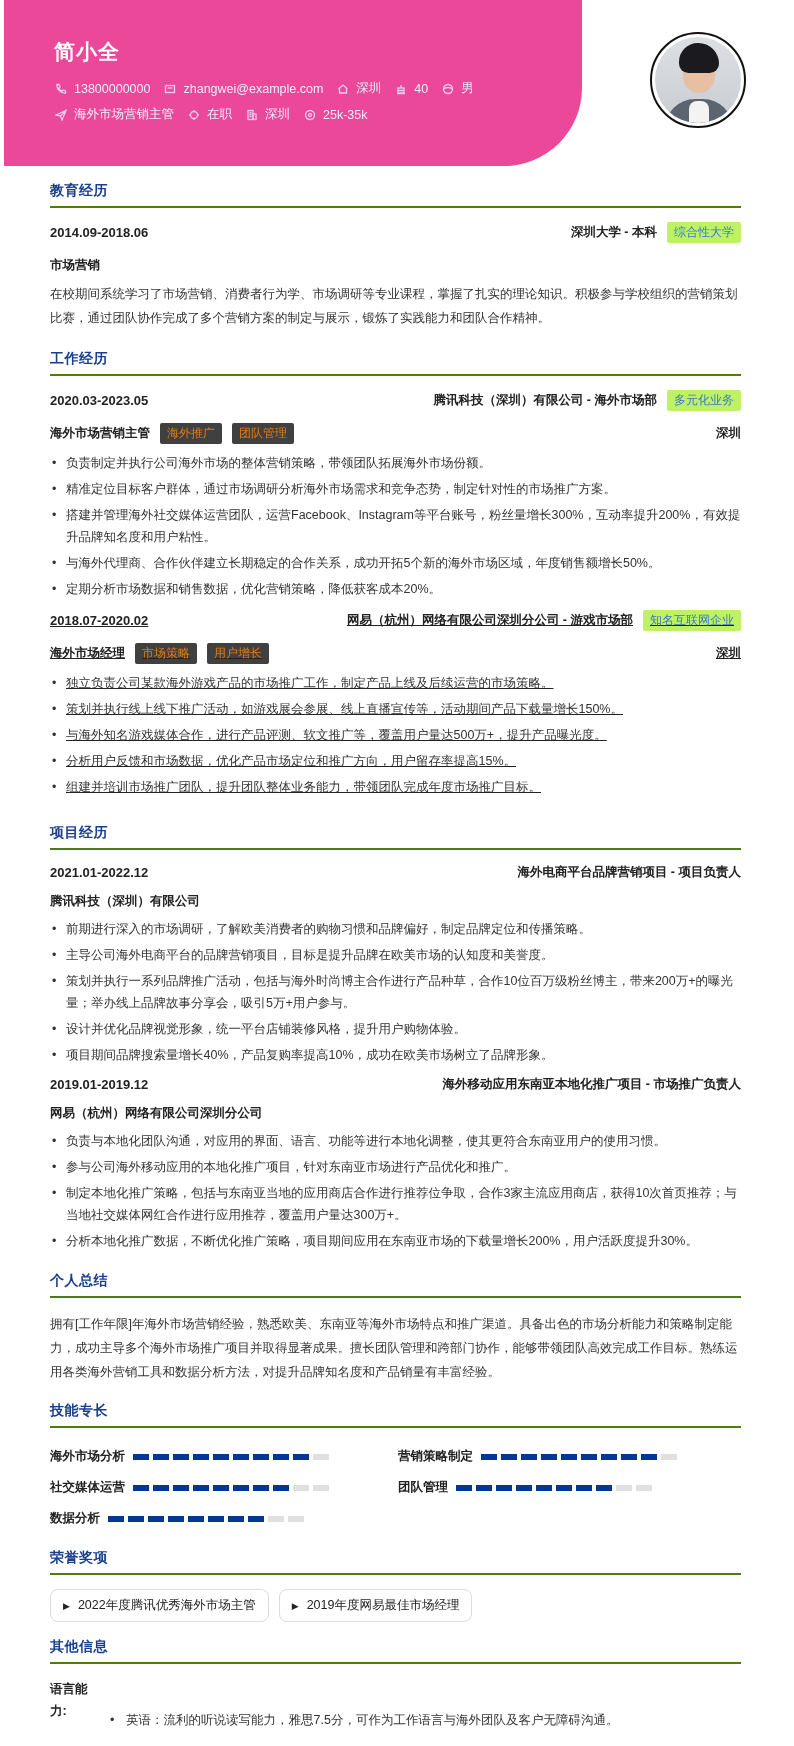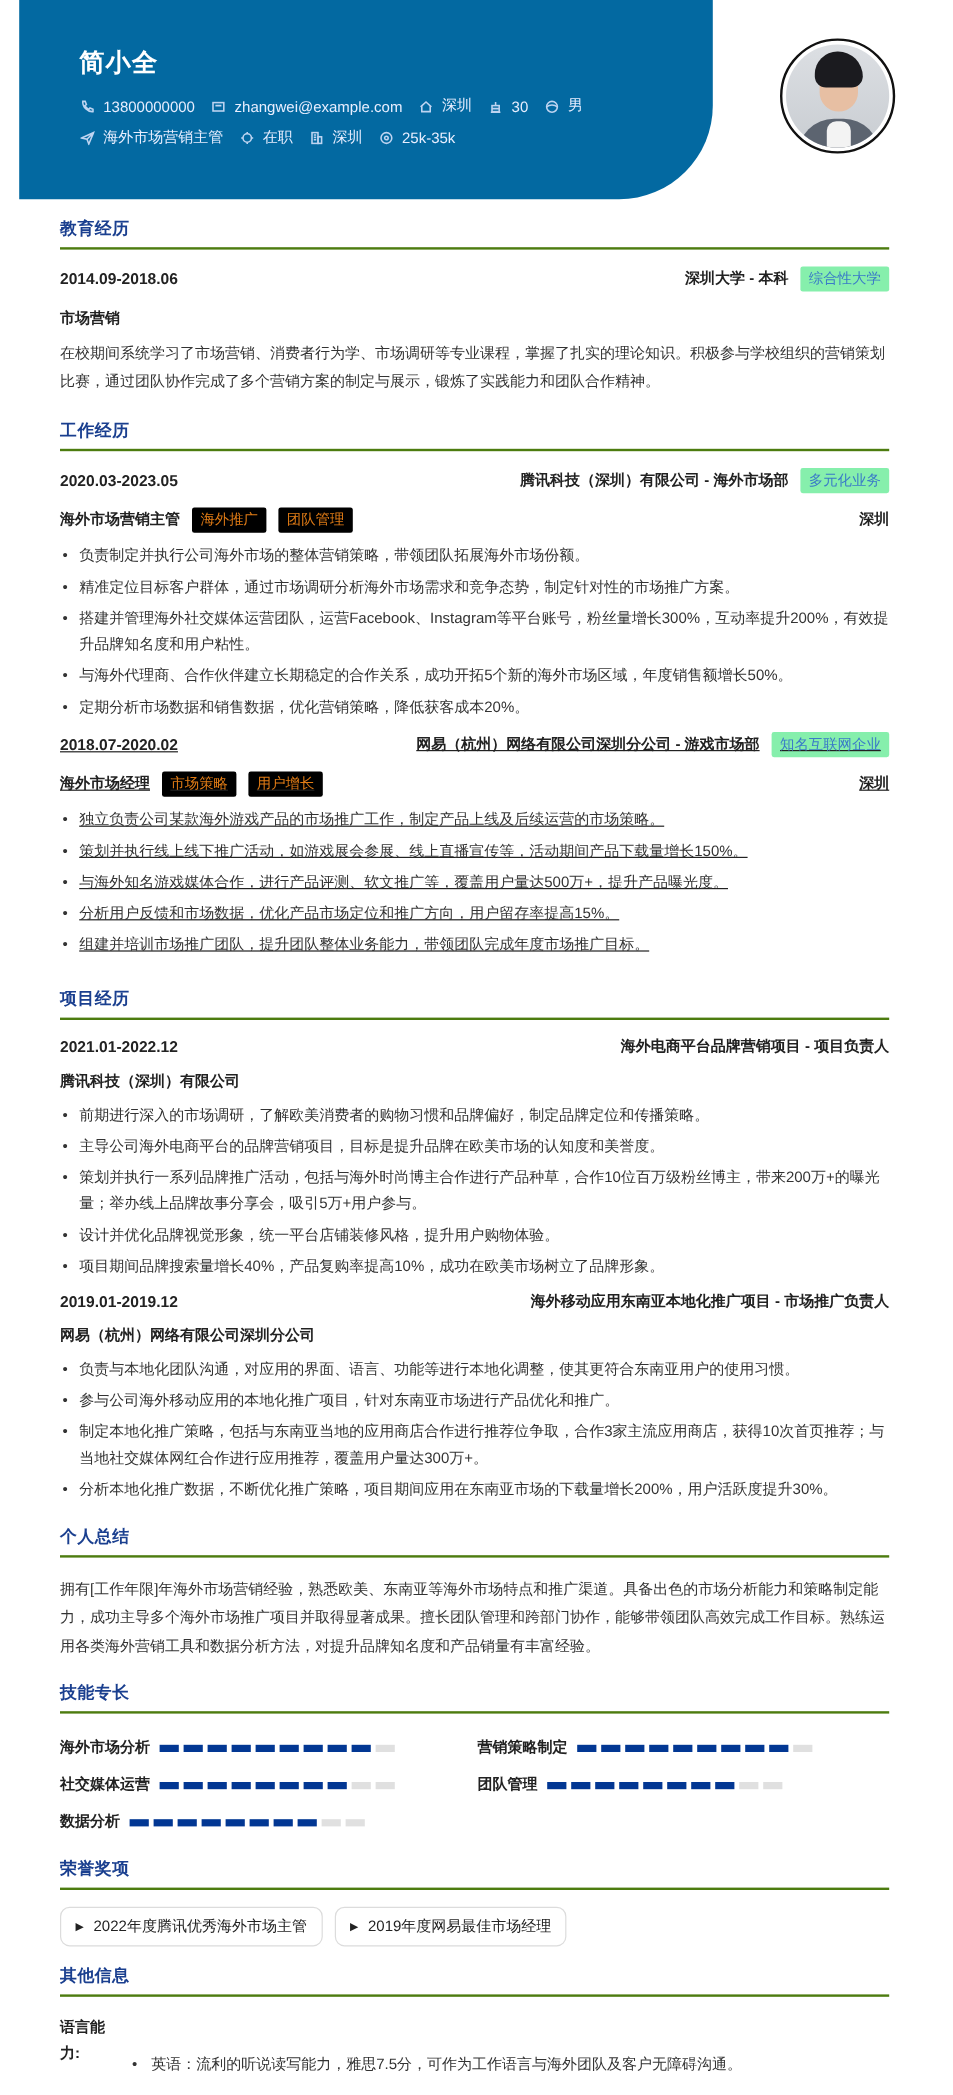--- a/index.html
+++ b/index.html
@@ -1,41 +1,41 @@
 <!DOCTYPE html>
 <html><head>
 <meta charset="utf-8">
 <style>
   * { box-sizing: border-box; margin: 0; padding: 0; }
   html, body { width: 794px; background: #ffffff; }
   body { font-family: "Liberation Sans", "DejaVu Sans", sans-serif; color: #222; font-size: 13px; position: relative; height: 1746px; overflow: hidden; }
 
-  .header { position: absolute; left: 16px; top: 0; width: 578px; height: 166px; background: #0369a1; border-bottom-right-radius: 78px; color: #fff; }
+  .header { position: absolute; left: 4px; top: 0; width: 578px; height: 166px; background: #ec4899; border-bottom-right-radius: 78px; color: #fff; }
   .name { position: absolute; left: 50px; top: 38px; font-size: 21px; font-weight: bold; letter-spacing: 1px; }
   .info-row { position: absolute; left: 50px; display: flex; align-items: center; font-size: 12.5px; color: #e8eeff; }
   .info-row.r1 { top: 80px; }
   .info-row.r2 { top: 106px; }
   .info-item { display: flex; align-items: center; margin-right: 13px; }
   .info-item .ic { width: 14px; height: 14px; margin-right: 6px; display: inline-flex; align-items: center; justify-content: center; opacity: 0.85; }
   .info-item .ic svg { width: 12px; height: 12px; stroke: #dfe7ff; fill: none; stroke-width: 1.3; }
 
   .avatar { position: absolute; left: 650px; top: 32px; width: 96px; height: 96px; border-radius: 50%; border: 2px solid #111; padding: 3px; background: #fff; }
   .avatar-inner { width: 100%; height: 100%; border-radius: 50%; background: linear-gradient(180deg, #dcdfe3 0%, #c9cdd2 100%); position: relative; overflow: hidden; }
   .avatar-hair { position: absolute; left: 24px; top: 6px; width: 40px; height: 30px; background: #1b1b1f; border-radius: 20px 22px 10px 10px; }
   .avatar-face { position: absolute; left: 28px; top: 16px; width: 32px; height: 40px; background: #e7bfa3; border-radius: 15px 15px 16px 16px; }
   .avatar-body { position: absolute; left: 10px; top: 62px; width: 68px; height: 40px; background: #5c6470; border-radius: 30px 30px 0 0; }
   .avatar-shirt { position: absolute; left: 34px; top: 64px; width: 20px; height: 30px; background: #f3f3f3; border-radius: 8px 8px 0 0; }
 
   .content { position: absolute; left: 50px; top: 182px; width: 691px; }
   .section-title { font-size: 14px; font-weight: bold; color: #1a3f8f; padding-bottom: 6px; border-bottom: 2px solid #4d7c0f; margin-bottom: 14px; letter-spacing: 0.5px; }
   .row-between { display: flex; justify-content: space-between; align-items: center; }
   .date { font-size: 13px; font-weight: bold; color: #222; }
   .org { font-size: 12.5px; font-weight: bold; color: #222; display: flex; align-items: center; }
-  .blue-tag { background: #86efac; color: #3a7ac8; font-weight: normal; font-size: 12px; padding: 2px 7px; margin-left: 10px; border-radius: 2px; }
-  .orange-tag { background: #000000; color: #e07b15; font-weight: normal; font-size: 12px; padding: 2px 7px; margin-left: 10px; border-radius: 2px; }
+  .blue-tag { background: #bef264; color: #3a7ac8; font-weight: normal; font-size: 12px; padding: 2px 7px; margin-left: 10px; border-radius: 2px; }
+  .orange-tag { background: #404040; color: #e07b15; font-weight: normal; font-size: 12px; padding: 2px 7px; margin-left: 10px; border-radius: 2px; }
   .subtitle { font-size: 12.5px; font-weight: bold; color: #222; display: flex; align-items: center; }
   .city { font-size: 12.5px; font-weight: bold; color: #222; }
   .para { font-size: 12.5px; line-height: 24px; color: #333; }
   .bullets { list-style: none; }
   .bullets li { font-size: 12.5px; line-height: 22px; color: #333; position: relative; padding-left: 16px; margin-bottom: 4px; }
   .bullets li::before { content: "•"; position: absolute; left: 2px; top: 0; color: #333; }
 
   .skills { display: grid; grid-template-columns: 348px 343px; row-gap: 14px; margin-top: 20px; }
   .skill { display: flex; align-items: center; }
   .skill-name { font-size: 12.5px; font-weight: bold; color: #222; margin-right: 8px; }
@@ -84,21 +84,21 @@
         </span>
       <span>深圳</span>
     </div>
     <div class="info-item">
       <span class="ic">
           <svg viewBox="0 0 12 12">
             <rect x="3" y="5" width="6" height="5"></rect>
             <path d="M2 10.5 L10 10.5 M6 2 L6 5 M3 7.5 L9 7.5"></path>
           </svg>
         </span>
-      <span>30</span>
+      <span>40</span>
     </div>
     <div class="info-item">
       <span class="ic">
           <svg viewBox="0 0 12 12">
             <circle cx="6" cy="6" r="4.5"></circle>
             <path d="M1.5 6 C4 4 8 4 10.5 6"></path>
           </svg>
         </span>
       <span>男</span>
     </div>

